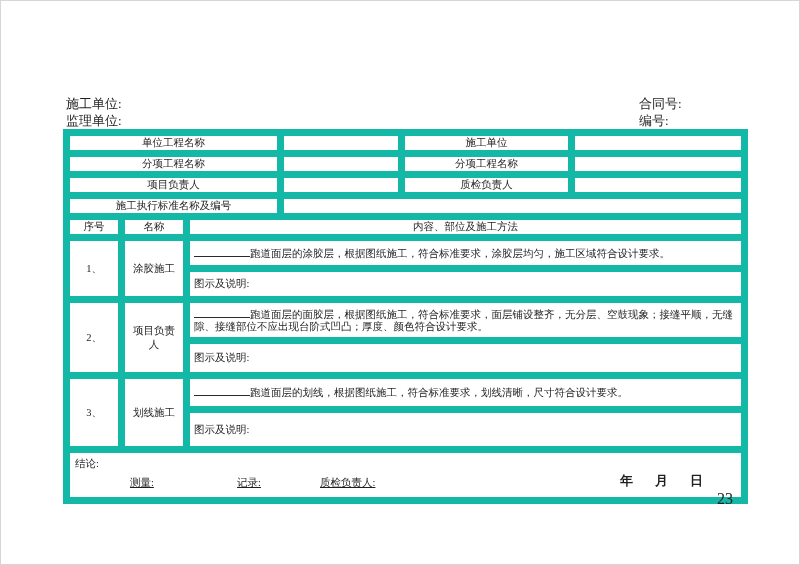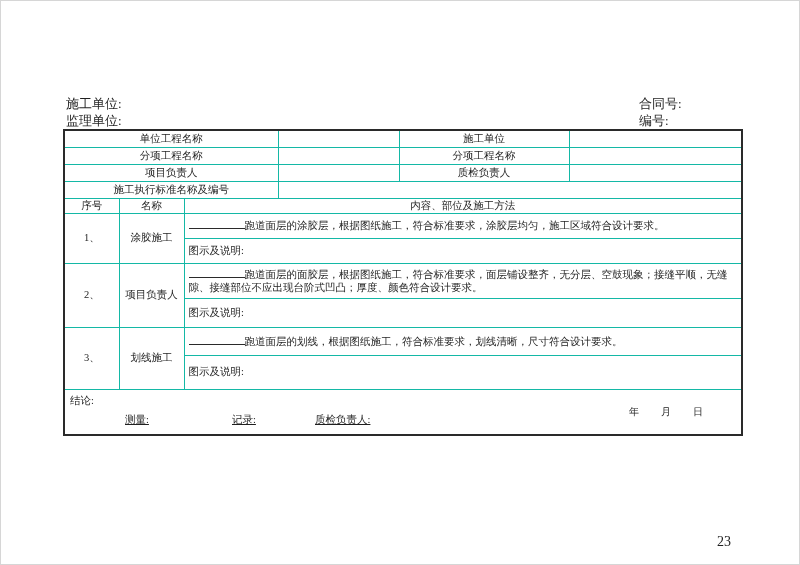--- a/index.html
+++ b/index.html
@@ -14,42 +14,42 @@
   }
   .meta{position:absolute;font-size:13px;line-height:17px;}
   .meta-left{left:65px;top:94px;}
   .meta-right{left:638px;top:94px;}
   table.main{
     position:absolute;left:62px;top:128px;width:678px;
     border-collapse:collapse;table-layout:fixed;
     border:2px solid #2a2a2a;
   }
   table.main td{
-    border:1px solid #14b8a6;font-size:10.5px;padding:0 4px;
+    border:7px solid #14b8a6;font-size:10.5px;padding:0 4px;
     overflow:hidden;vertical-align:middle;
   }
   td.c{text-align:center;padding:0 2px;}
   tr.info-row{height:17px;}
   tr.head-row{height:15px;}
   td.desc{vertical-align:top;padding:3px 6px 0 6px;line-height:12.5px;}
   td.diagram{vertical-align:top;padding:3px 6px 0 6px;}
   .blank-line{
     display:inline-block;width:56px;height:10px;
     border-bottom:1px solid #2a2a2a;vertical-align:baseline;
   }
   td.conclusion-cell{position:relative;height:44px;padding:0;}
   .conclusion-label{position:absolute;left:5px;top:4px;font-size:10.5px;}
   .sig{position:absolute;bottom:7px;font-size:10.5px;text-decoration:underline;}
   .sig-measure{left:60px;}
   .sig-record{left:167px;}
   .sig-qc{left:250px;}
-  .sig-date{position:absolute;bottom:15px;right:38px;font-size:10px;}
+  .sig-date{position:absolute;bottom:7px;right:38px;font-size:13px;font-weight:bold;}
   .sig-date span{margin-left:22px;}
   .sig-date span:first-child{margin-left:0;}
-  .page-number{position:absolute;left:716px;top:489px;font-size:14px;margin-top:44px;}
+  .page-number{position:absolute;left:716px;top:489px;font-size:16px;}
 </style>
 </head>
 <body>
 
 <div class="page">
 
 
   <div class="meta meta-left">
     <div>施工单位:</div>
     <div>监理单位:</div>

